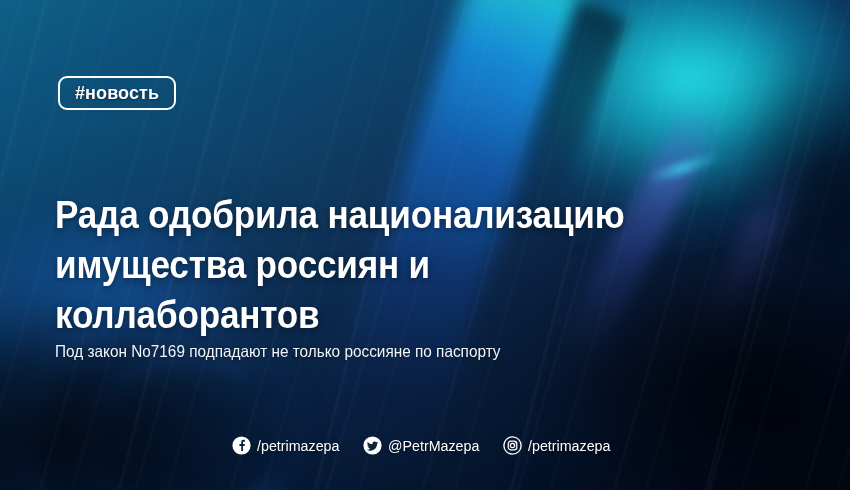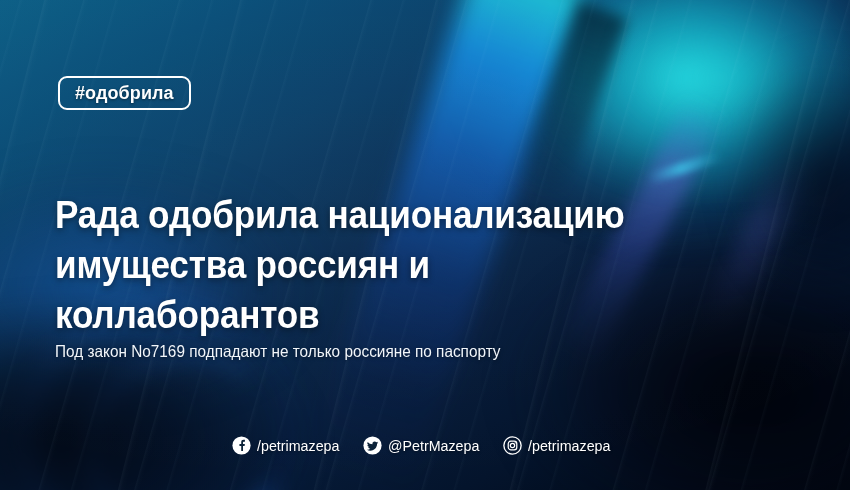--- a/index.html
+++ b/index.html
@@ -366,21 +366,21 @@
   <div class="bg-cyan-spark"></div>
   <div class="bg-dark-bl"></div>
   <div class="bg-dark-br"></div>
   <div class="bg-dark-r"></div>
   <div class="bg-streaks"></div>
   <div class="bg-streaks2"></div>
   <div class="bg-noise"></div>
 
   <div class="content">
 
-    <div class="badge">#одобрила</div>
+    <div class="badge">#новость</div>
 
     <div class="headline">Рада одобрила национализацию имущества россиян и коллаборантов</div>
 
     <div class="subtitle">Под закон No7169 подпадают не только россияне по паспорту</div>
 
     <div class="social">
 
       <div class="social-item">
         <svg class="social-icon" viewBox="0 0 24 24">
           <circle cx="12" cy="12" r="11.5" fill="#ffffff"></circle>

